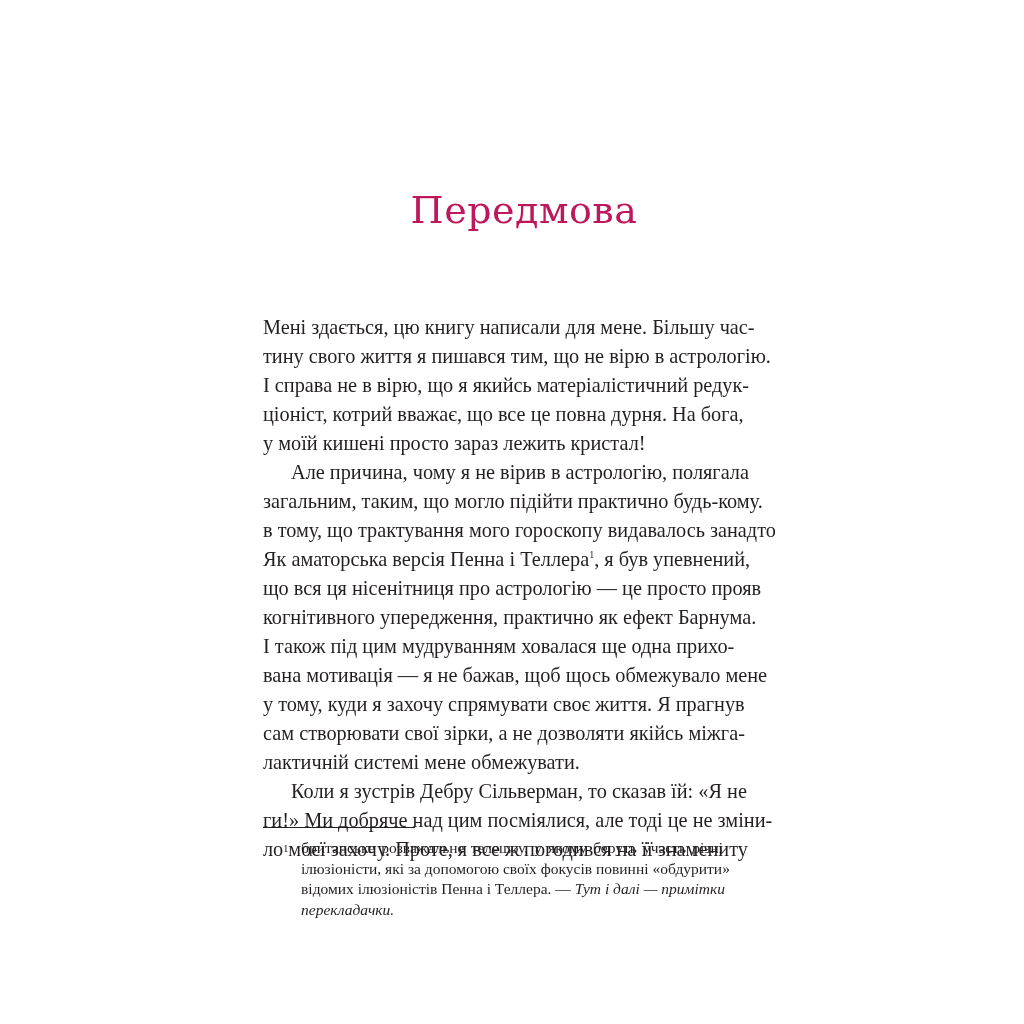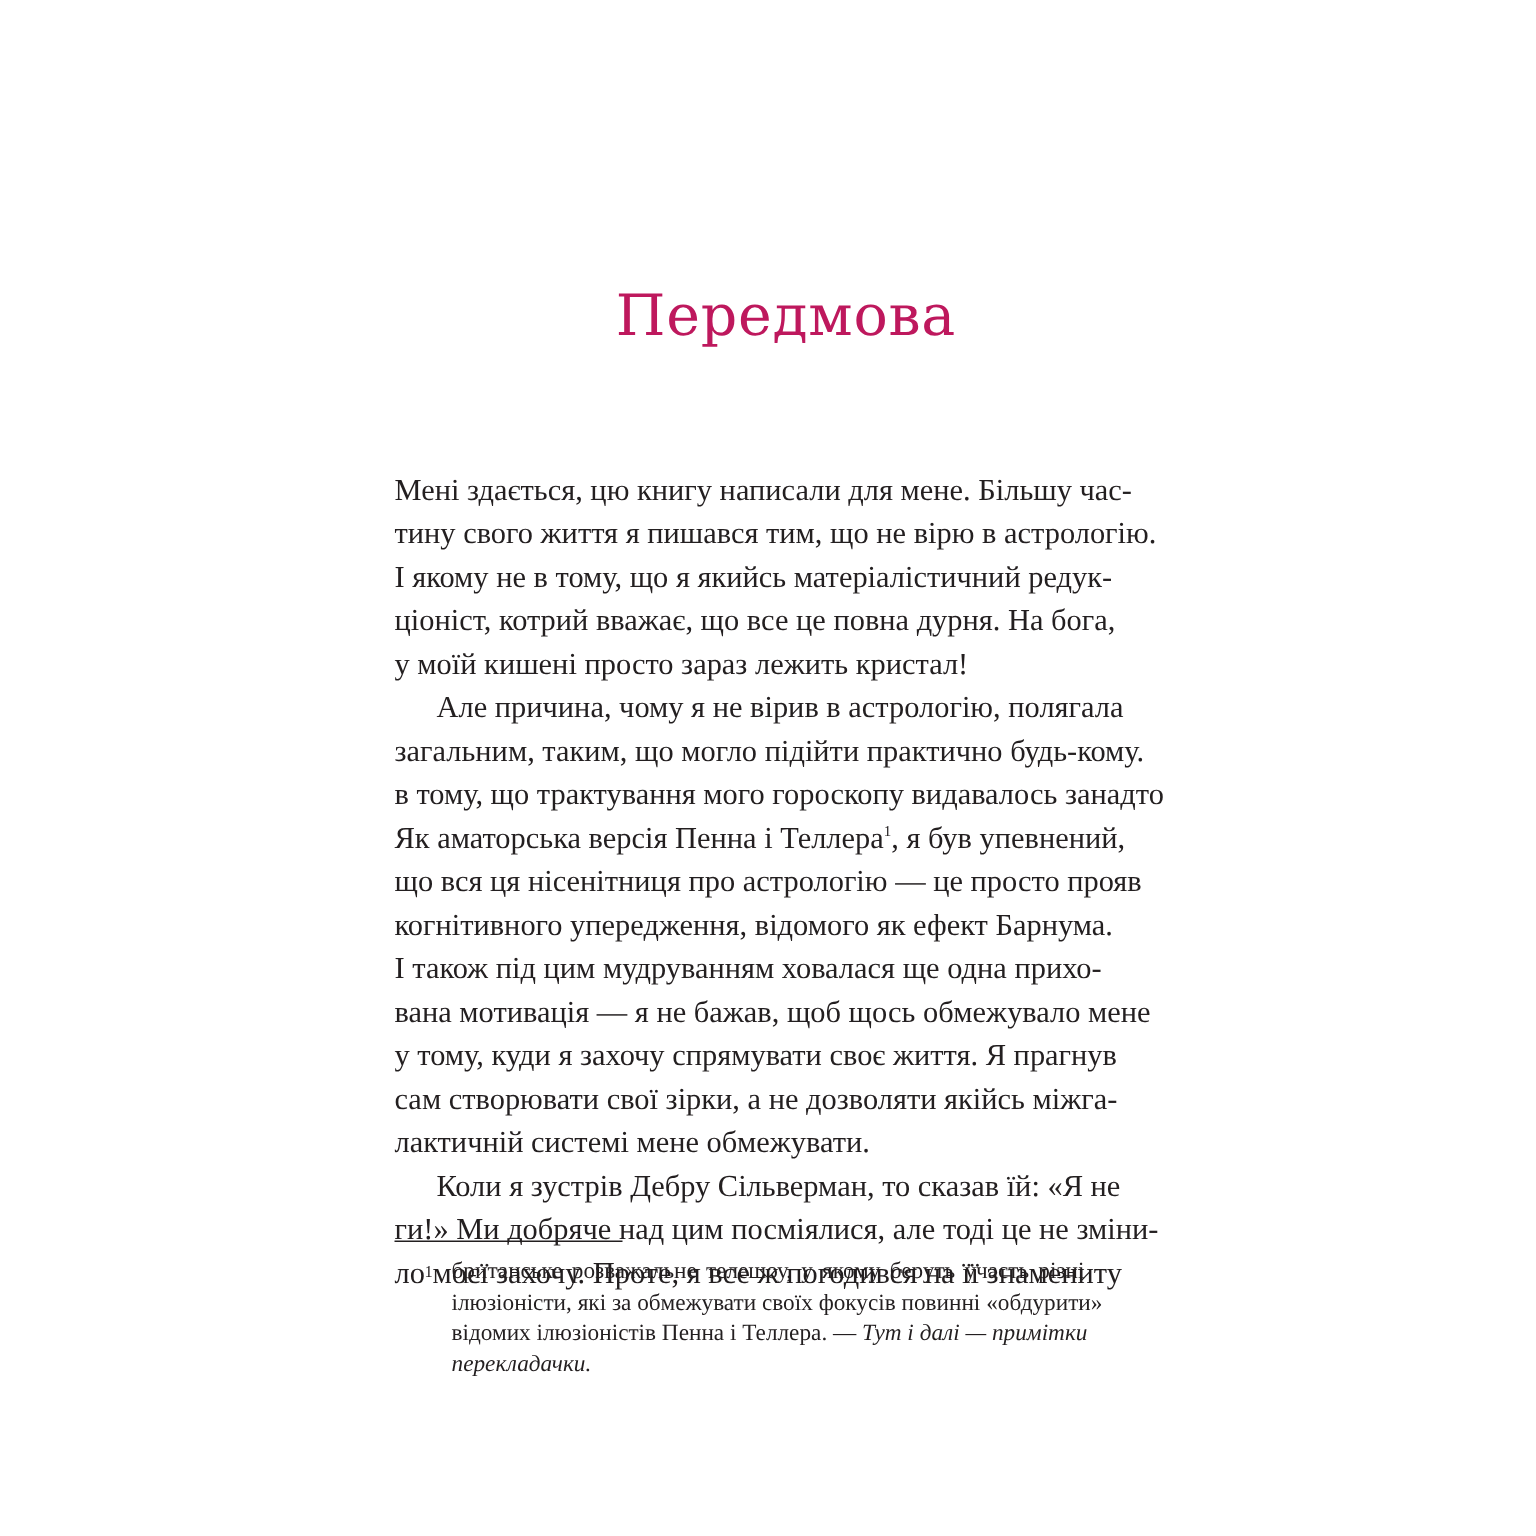--- a/index.html
+++ b/index.html
@@ -31,40 +31,40 @@
   em { font-style: italic; }
 </style>
 </head>
 <body>
 
 <h1 class="title">Передмова</h1>
 
 <div class="body">
   <span class="line">Мені здається, цю книгу написали для мене. Більшу час-</span>
   <span class="line">тину свого життя я пишався тим, що не вірю в астрологію.</span>
-  <span class="line">І якому не в тому, що я якийсь матеріалістичний редук-</span>
+  <span class="line">І справа не в вірю, що я якийсь матеріалістичний редук-</span>
   <span class="line">ціоніст, котрий вважає, що все це повна дурня. На бога,</span>
   <span class="line last">у моїй кишені просто зараз лежить кристал!</span>
   <span class="line indent">Але причина, чому я не вірив в астрологію, полягала</span>
   <span class="line">загальним, таким, що могло підійти практично будь-кому.</span>
   <span class="line">в тому, що трактування мого гороскопу видавалось занадто</span>
   <span class="line"><span>Як аматорська версія Пенна і Теллера</span><sup>1</sup><span>, я був упевнений,</span></span>
   <span class="line">що вся ця нісенітниця про астрологію — це просто прояв</span>
-  <span class="line">когнітивного упередження, відомого як ефект Барнума.</span>
+  <span class="line">когнітивного упередження, практично як ефект Барнума.</span>
   <span class="line">І також під цим мудруванням ховалася ще одна прихо-</span>
   <span class="line">вана мотивація — я не бажав, щоб щось обмежувало мене</span>
   <span class="line">у тому, куди я захочу спрямувати своє життя. Я прагнув</span>
   <span class="line">сам створювати свої зірки, а не дозволяти якійсь міжга-</span>
   <span class="line last">лактичній системі мене обмежувати.</span>
   <span class="line indent">Коли я зустрів Дебру Сільверман, то сказав їй: «Я не</span>
   <span class="line">ги!» Ми добряче над цим посміялися, але тоді це не зміни-</span>
   <span class="line">ло моєї захочу. Проте, я все ж погодився на її знамениту</span>
 </div>
 
 <div class="rule"></div>
 
 <div class="footnote">
   <span class="fn-mark">1</span>
   <span class="fn-line cont">британське розважальне телешоу, у якому беруть участь різні</span>
-  <span class="fn-line cont">ілюзіоністи, які за обмежувати своїх фокусів повинні «обдурити»</span>
+  <span class="fn-line cont">ілюзіоністи, які за допомогою своїх фокусів повинні «обдурити»</span>
   <span class="fn-line cont"><span>відомих ілюзіоністів Пенна і Теллера. — </span><em>Тут і далі — примітки</em></span>
   <span class="fn-line cont last"><em>перекладачки.</em></span>
 </div>
 
 </body></html>

